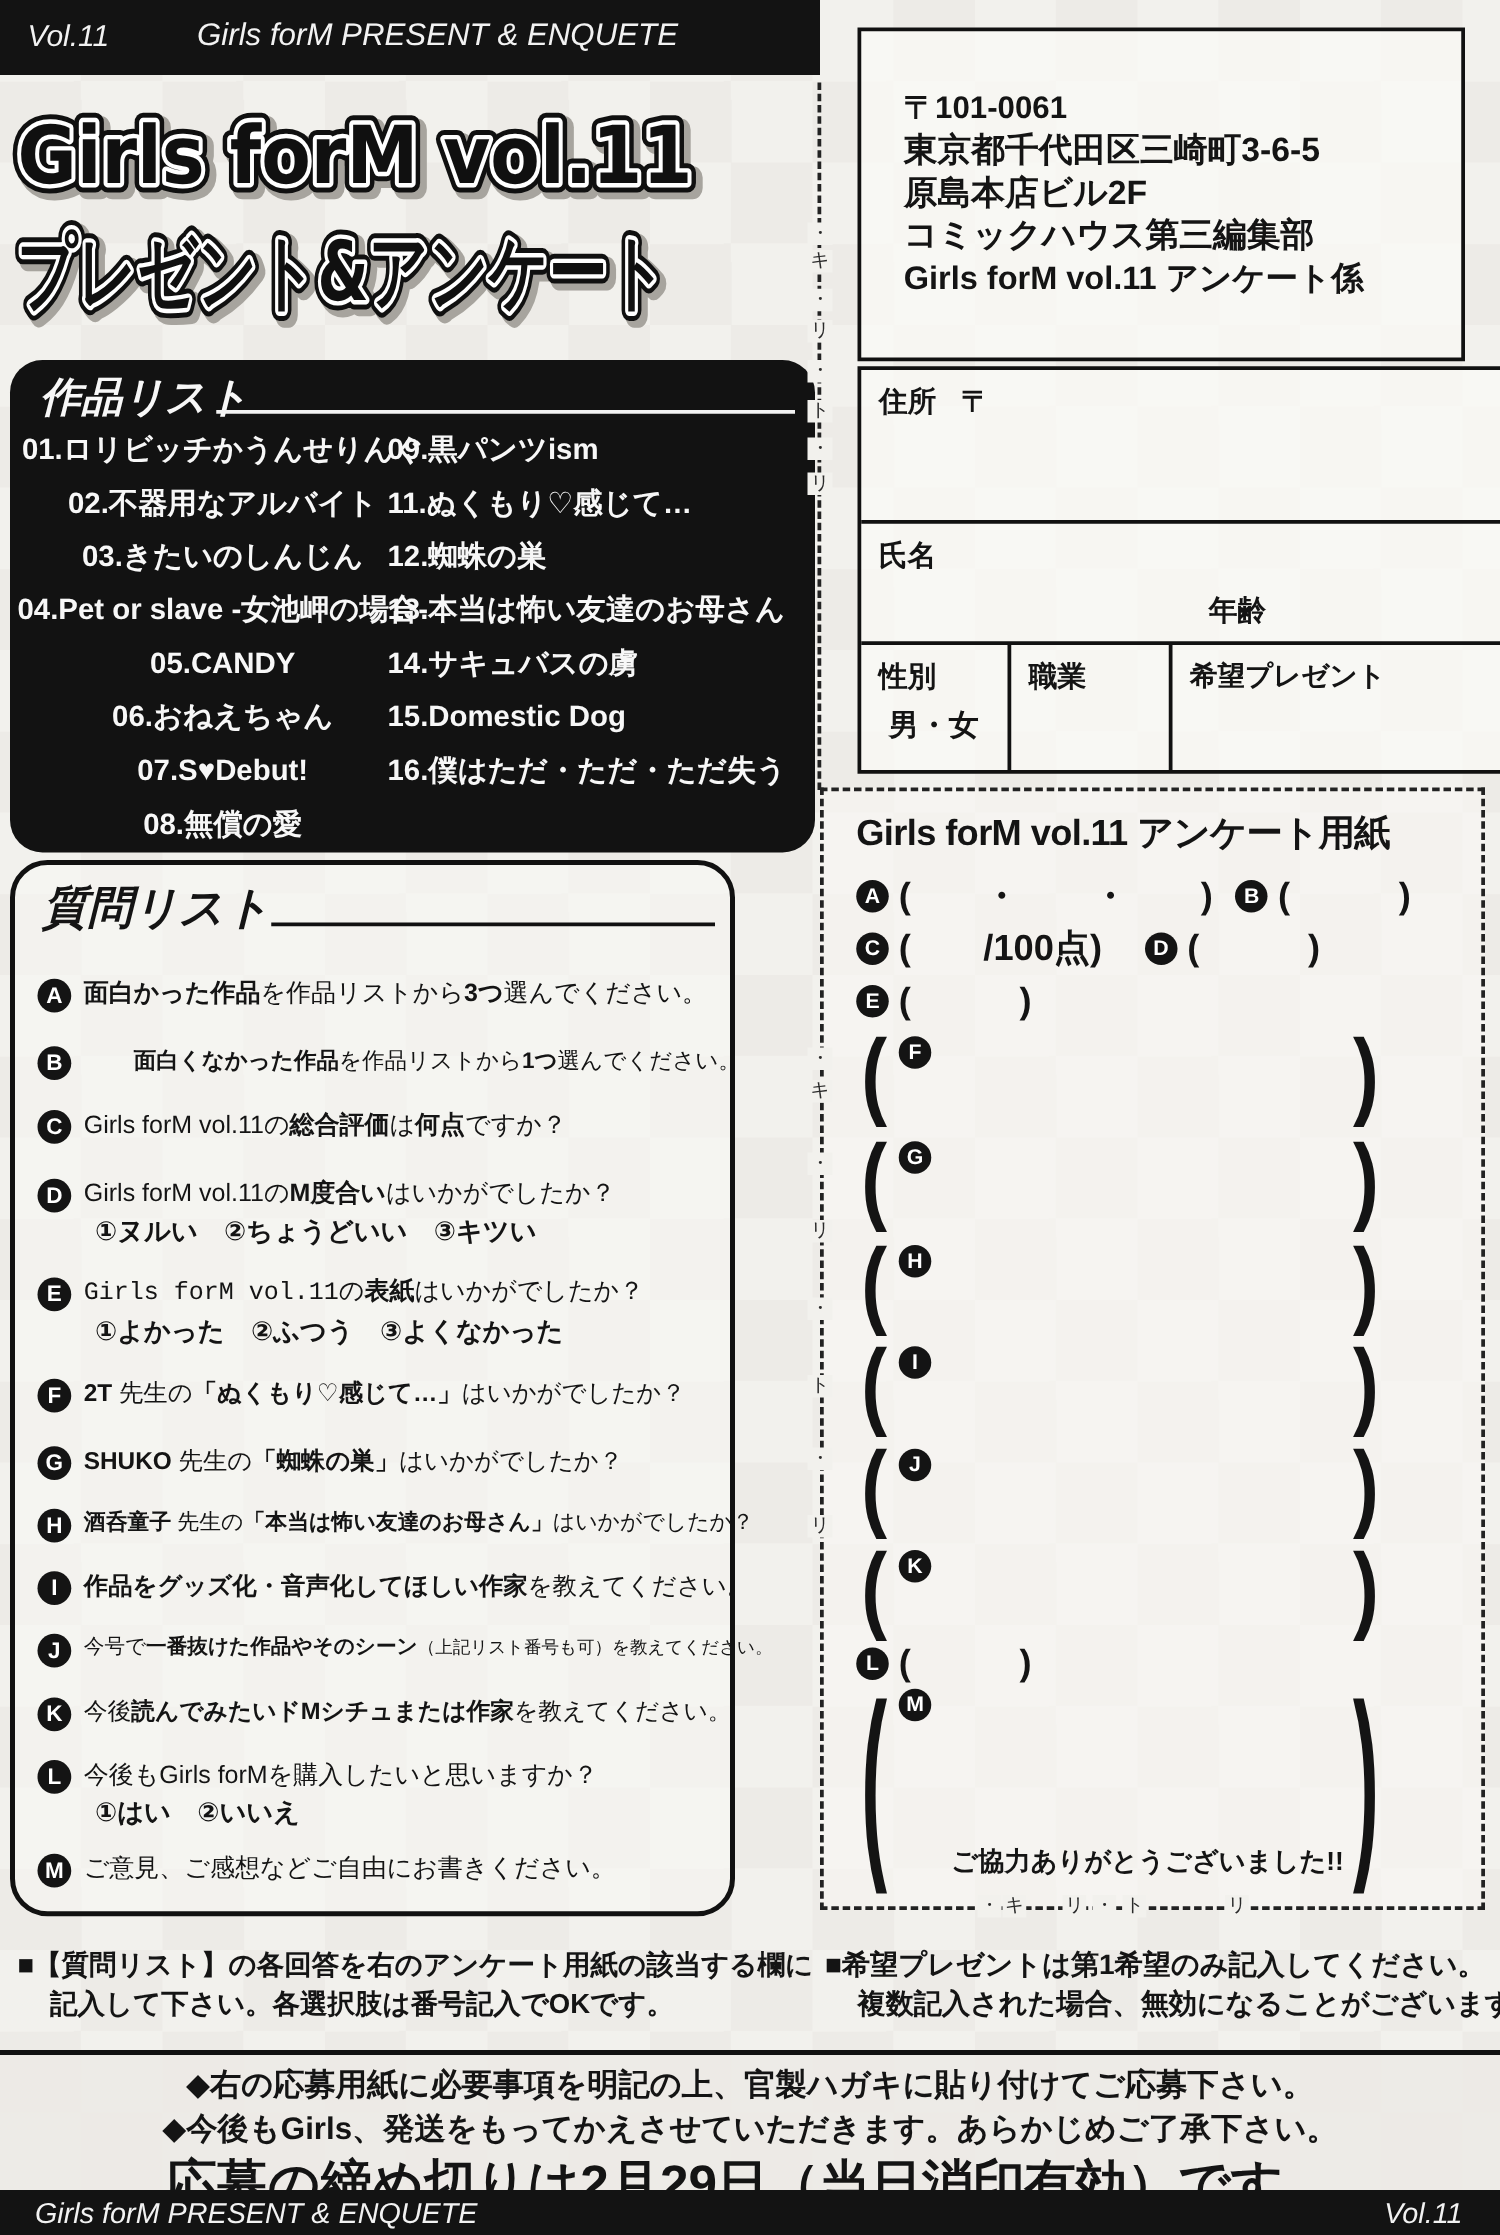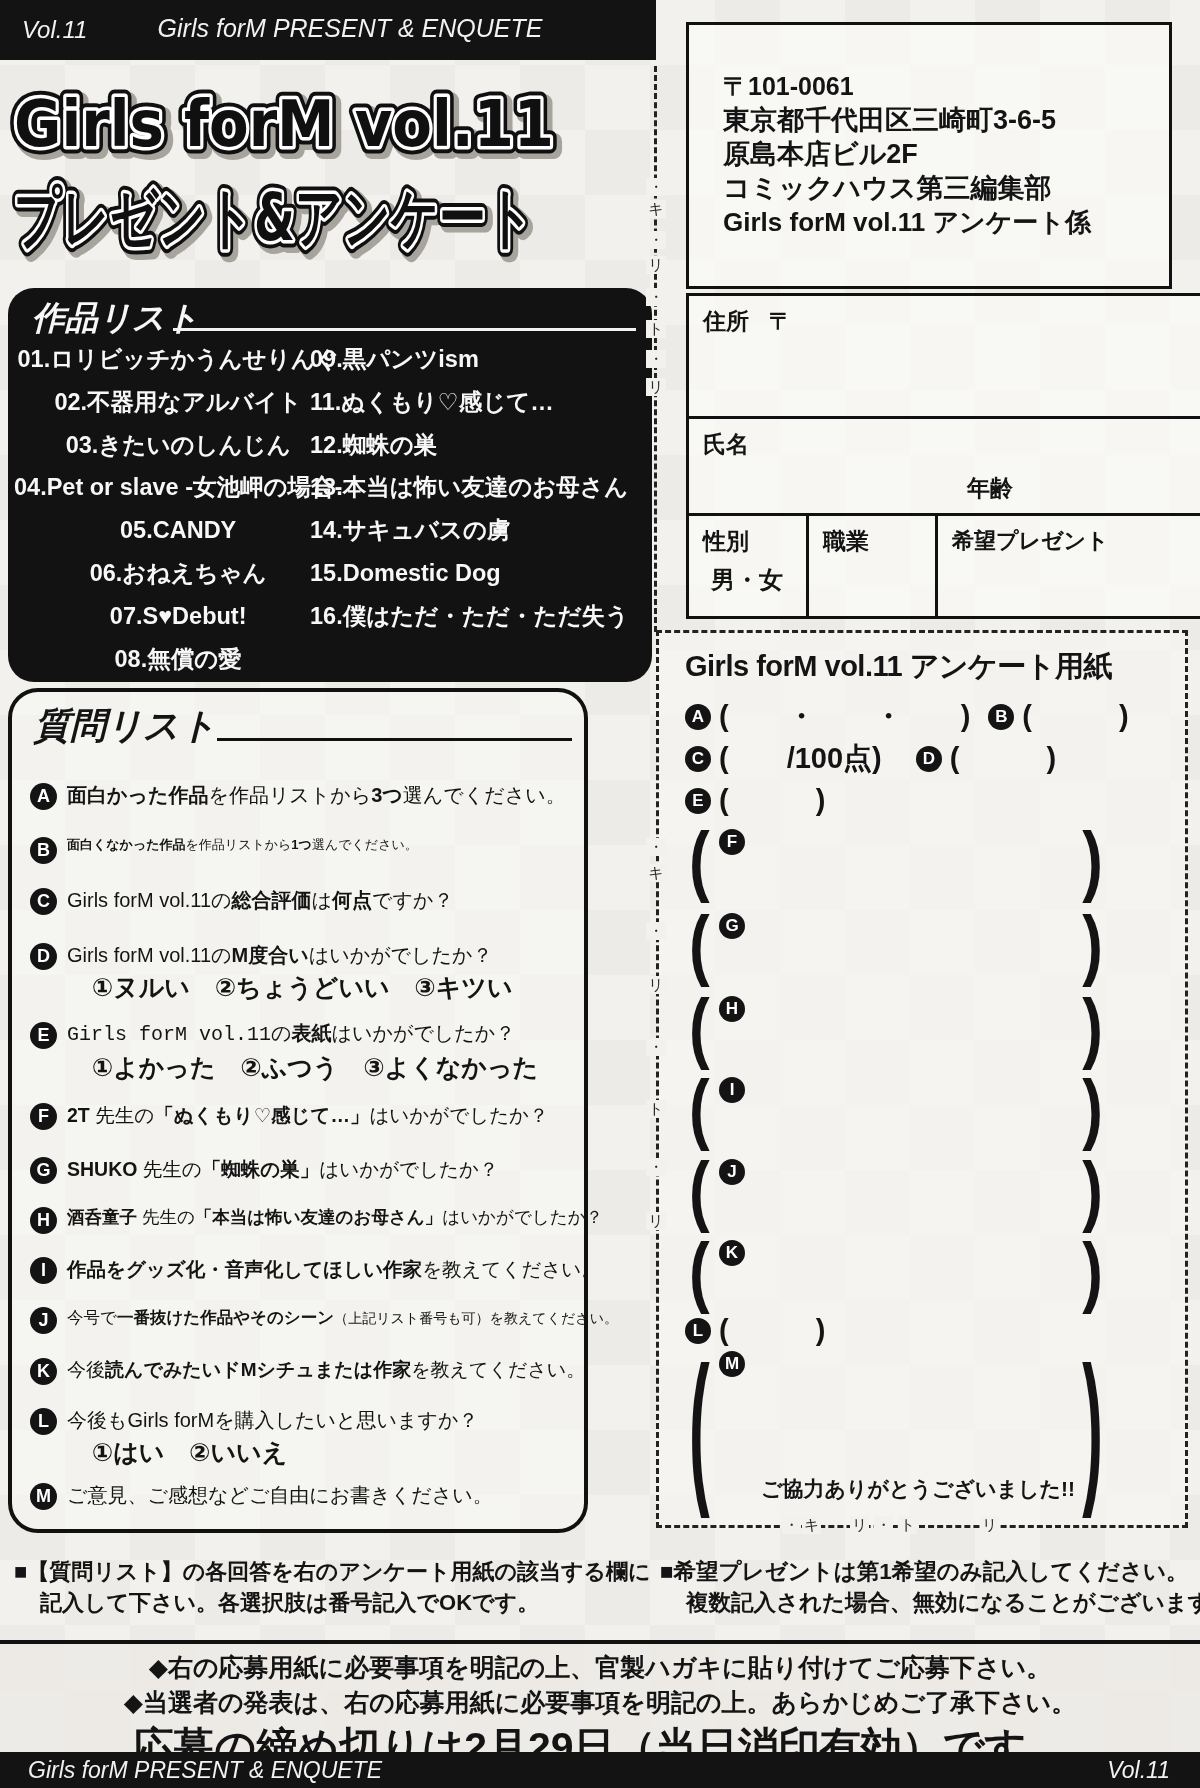--- a/index.html
+++ b/index.html
@@ -32,21 +32,21 @@
 
   
   .qbox{position:absolute;left:8px;top:688px;width:572px;height:837px;border:4px solid #111;border-radius:30px;background:rgba(248,247,244,.55);}
   .q-title{position:absolute;left:22px;top:10px;font-size:36px;font-weight:800;font-style:italic;}
   .q-rule{position:absolute;left:205px;right:12px;top:46px;border-top:3px solid #111;}
   .qrow{position:absolute;left:18px;display:flex;gap:10px;align-items:flex-start;white-space:nowrap;}
   .qcircle{flex:none;width:27px;height:27px;border-radius:50%;background:#141414;color:#fff;font-size:18px;font-weight:700;display:flex;align-items:center;justify-content:center;margin-top:1px;}
   .qtext{line-height:1.35;}
   .qb{font-weight:700;}
   .qs{font-size:.85em;}
-  .qsub{position:absolute;left:80px;font-size:25px;font-weight:700;white-space:nowrap;text-align:center;}
+  .qsub{position:absolute;left:64px;font-size:21px;font-weight:700;white-space:nowrap;text-align:center;}
 
   
   .addr{position:absolute;left:686px;top:22px;width:480px;height:261px;border:3px solid #111;background:rgba(250,249,246,.75);}
   .addr-lines{margin:44px 0 0 34px;}
   .addr-lines div{font-weight:700;white-space:nowrap;font-size:27px;line-height:34px;}
   .addr-lines div:first-child{font-size:25px;}
   .addr-lines div:last-child{font-size:26px;}
 
   
   .formbox{position:absolute;left:686px;top:293px;width:480px;height:320px;border:3px solid #111;background:rgba(250,249,246,.75);padding-left:32px;}
@@ -148,21 +148,21 @@
   <div class="qbox">
     <div class="q-title">質問リスト</div>
     <div class="q-rule"></div>
     <div>
         <div class="qrow" style="top: 90px;">
           <span class="qcircle">A</span>
           <span class="qtext" style="font-size: 20px;"><span class="qb">面白かった作品</span><span>を作品リストから</span><span class="qb">3つ</span><span>選んでください。</span></span>
         </div>
         <div class="qrow" style="top: 144px;">
           <span class="qcircle">B</span>
-          <span class="qtext" style="font-size: 13px;"><span class="qb">面白くなかった作品</span><span>を作品リストから</span><span class="qb">1つ</span><span>選んでください。</span></span>
+          <span class="qtext" style="font-size: 18px; margin-left: 40px;"><span class="qb">面白くなかった作品</span><span>を作品リストから</span><span class="qb">1つ</span><span>選んでください。</span></span>
         </div>
         <div class="qrow" style="top: 195px;">
           <span class="qcircle">C</span>
           <span class="qtext" style="font-size: 20px;"><span>Girls forM vol.11の</span><span class="qb">総合評価</span><span>は</span><span class="qb">何点</span><span>ですか？</span></span>
         </div>
         <div class="qrow" style="top: 250px;">
           <span class="qcircle">D</span>
           <span class="qtext" style="font-size: 20px;"><span>Girls forM vol.11の</span><span class="qb">M度合い</span><span>はいかがでしたか？</span></span>
         </div>
         <div class="qsub" style="top: 279px;">①ヌルい　②ちょうどいい　③キツい</div>
@@ -336,21 +336,21 @@
     <div class="l1">■【質問リスト】の各回答を右のアンケート用紙の該当する欄に</div>
     <div class="l2">記入して下さい。各選択肢は番号記入でOKです。</div>
   </div>
   <div class="note-right">
     <div class="l1">■希望プレゼントは第1希望のみ記入してください。</div>
     <div class="l2">複数記入された場合、無効になることがございます。</div>
   </div>
 
   <div class="footerbox">
     <div class="fb">◆右の応募用紙に必要事項を明記の上、官製ハガキに貼り付けてご応募下さい。</div>
-    <div class="fb">◆当選者の発表は、右の応募用紙に必要事項を明記の上。あらかじめご了承下さい。</div>
+    <div class="fb">◆今後もGirls、発送をもってかえさせていただきます。あらかじめご了承下さい。</div>
     <div class="deadline">応募の締め切りは2月29日（当日消印有効）です。</div>
   </div>
 
   <div class="bottombar">
     <span class="bb-left">Girls forM PRESENT &amp; ENQUETE</span>
     <span class="bb-right">Vol.11</span>
   </div>
 
 </div>
 

